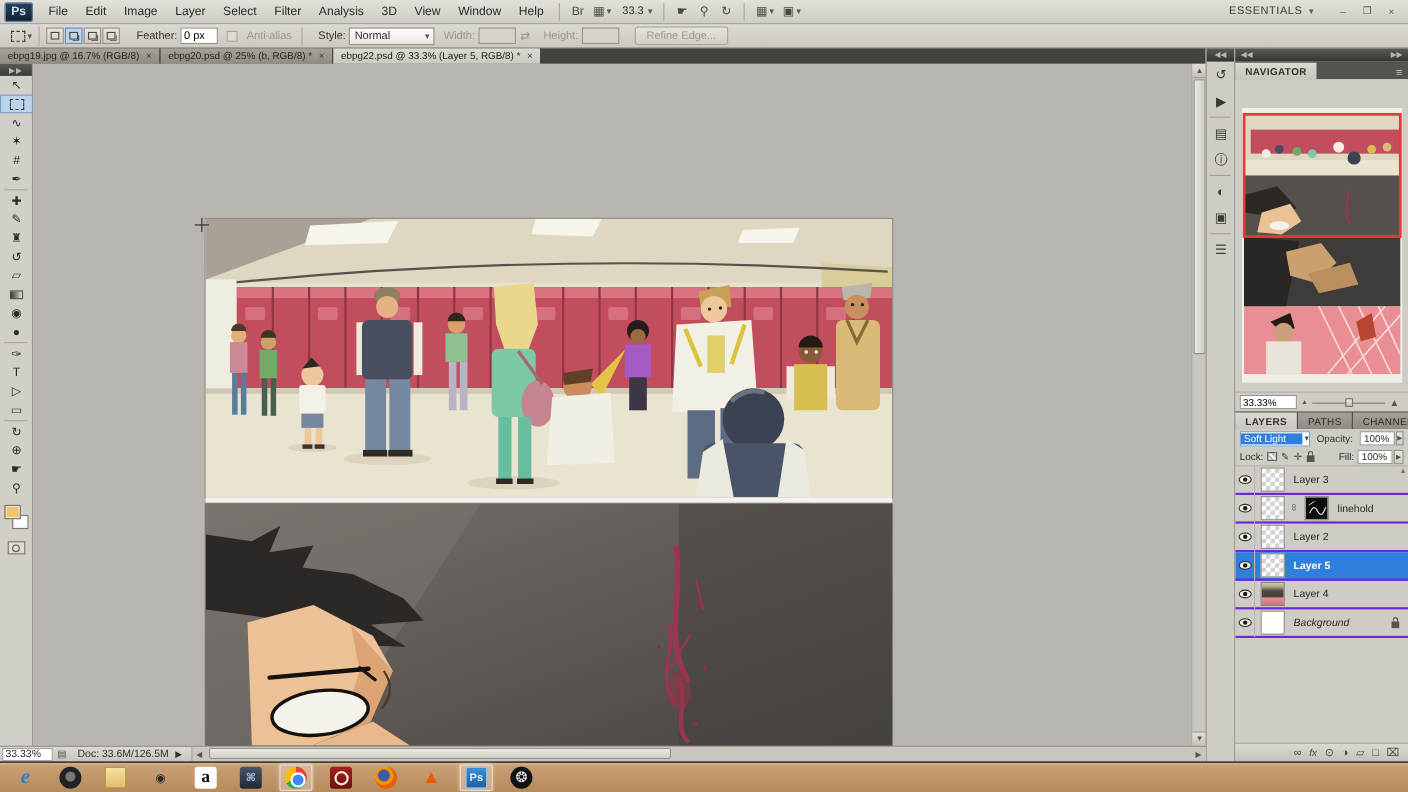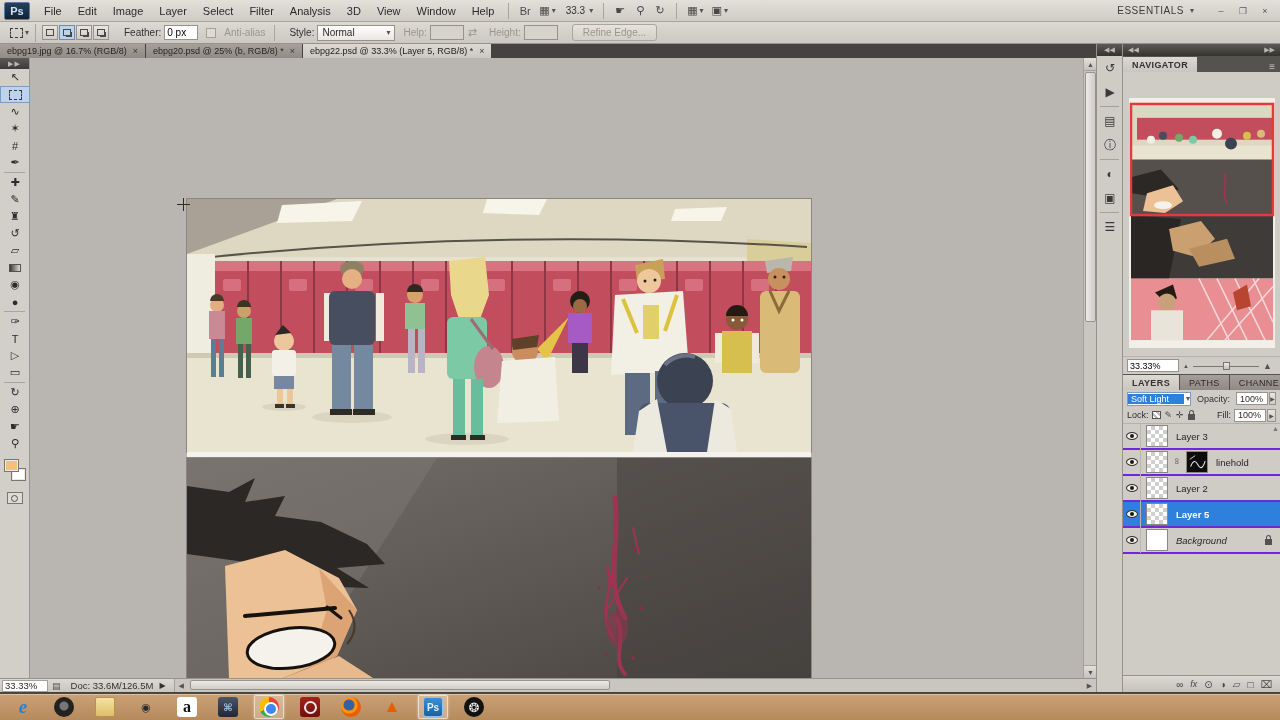--- a/index.html
+++ b/index.html
@@ -238,21 +238,21 @@
   <span class="opt-label">Feather:</span>
   <input class="opt-input" value="0 px" style="">
   <span class="checkbox"></span>
   <span class="opt-label disabled">Anti-alias</span>
   <div class="appbar-sep"></div>
   <span class="opt-label">Style:</span>
   <div class="opt-select">
     <span>Normal</span>
     <span class="caret">▾</span>
   </div>
-  <span class="opt-label disabled">Help:</span>
+  <span class="opt-label disabled">Width:</span>
   <input class="opt-input" disabled="" style="">
   <span class="swap-icon">⇄</span>
   <span class="opt-label disabled">Height:</span>
   <input class="opt-input" disabled="" style="">
   <div class="refine-btn">Refine Edge...</div>
 </div>
 
 <div class="tabrow">
   <div class="doc-tab">
     <span>ebpg19.jpg @ 16.7% (RGB/8)</span>
@@ -666,20 +666,27 @@
       <div class="eye-cell">
           <span class="eye"></span>
         </div>
       <div class="thumb checker"></div>
       <span class="lname">Layer 5</span>
     </div>
     <div class="layer-row">
       <div class="eye-cell">
           <span class="eye"></span>
         </div>
+      <div class="thumb img-thumb"></div>
+      <span class="lname">Layer 4</span>
+    </div>
+    <div class="layer-row">
+      <div class="eye-cell">
+          <span class="eye"></span>
+        </div>
       <div class="thumb white-thumb"></div>
       <span class="lname italic">Background</span>
       <span class="csslock row-lock"></span>
     </div>
   </div>
 
   <div class="dock-bottombar">
     <span>∞</span>
     <span class="fx">fx</span>
     <span>⊙</span>

